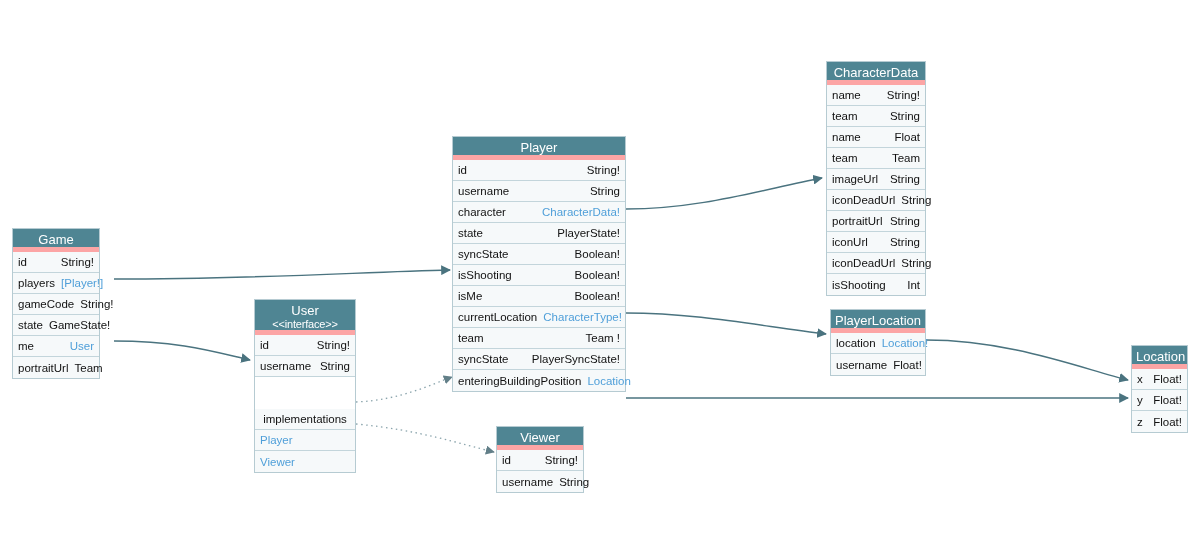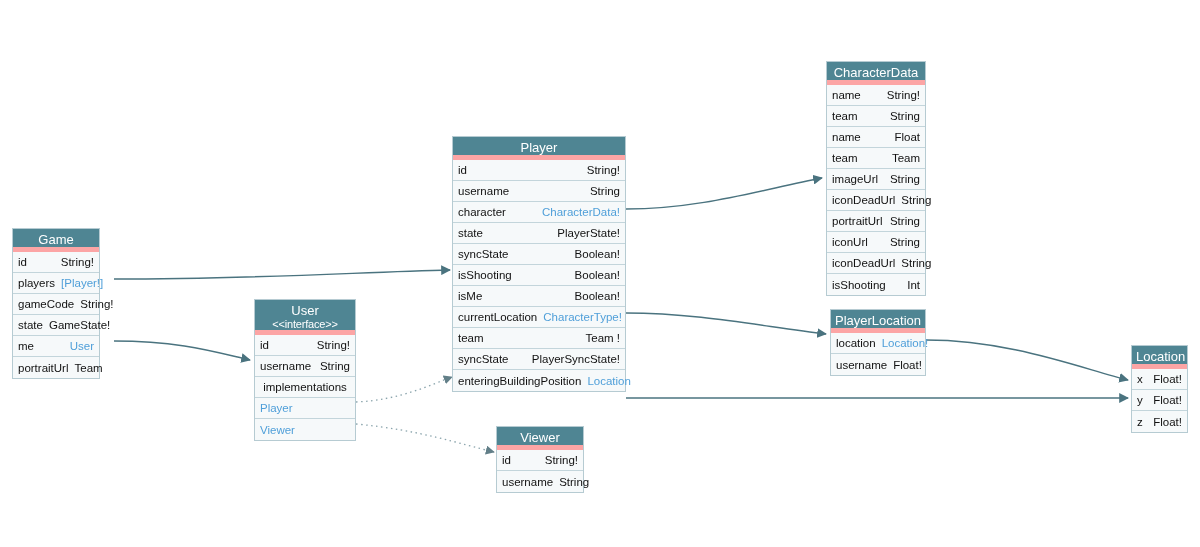--- a/index.html
+++ b/index.html
@@ -67,20 +67,21 @@
   }
   .row .fname {
     text-align: left;
   }
   .row .ftype {
     text-align: center;
     padding-left: 6px;
   }
   .row.center {
     justify-content: flex-start;
+    margin-top: 32px;
   }
   .row.center .fname {
     text-align: center;
     width: 100%;
   }
   .row.single .fname {
     width: 100%;
   }
   .link {
     color: #4f9fd9;

